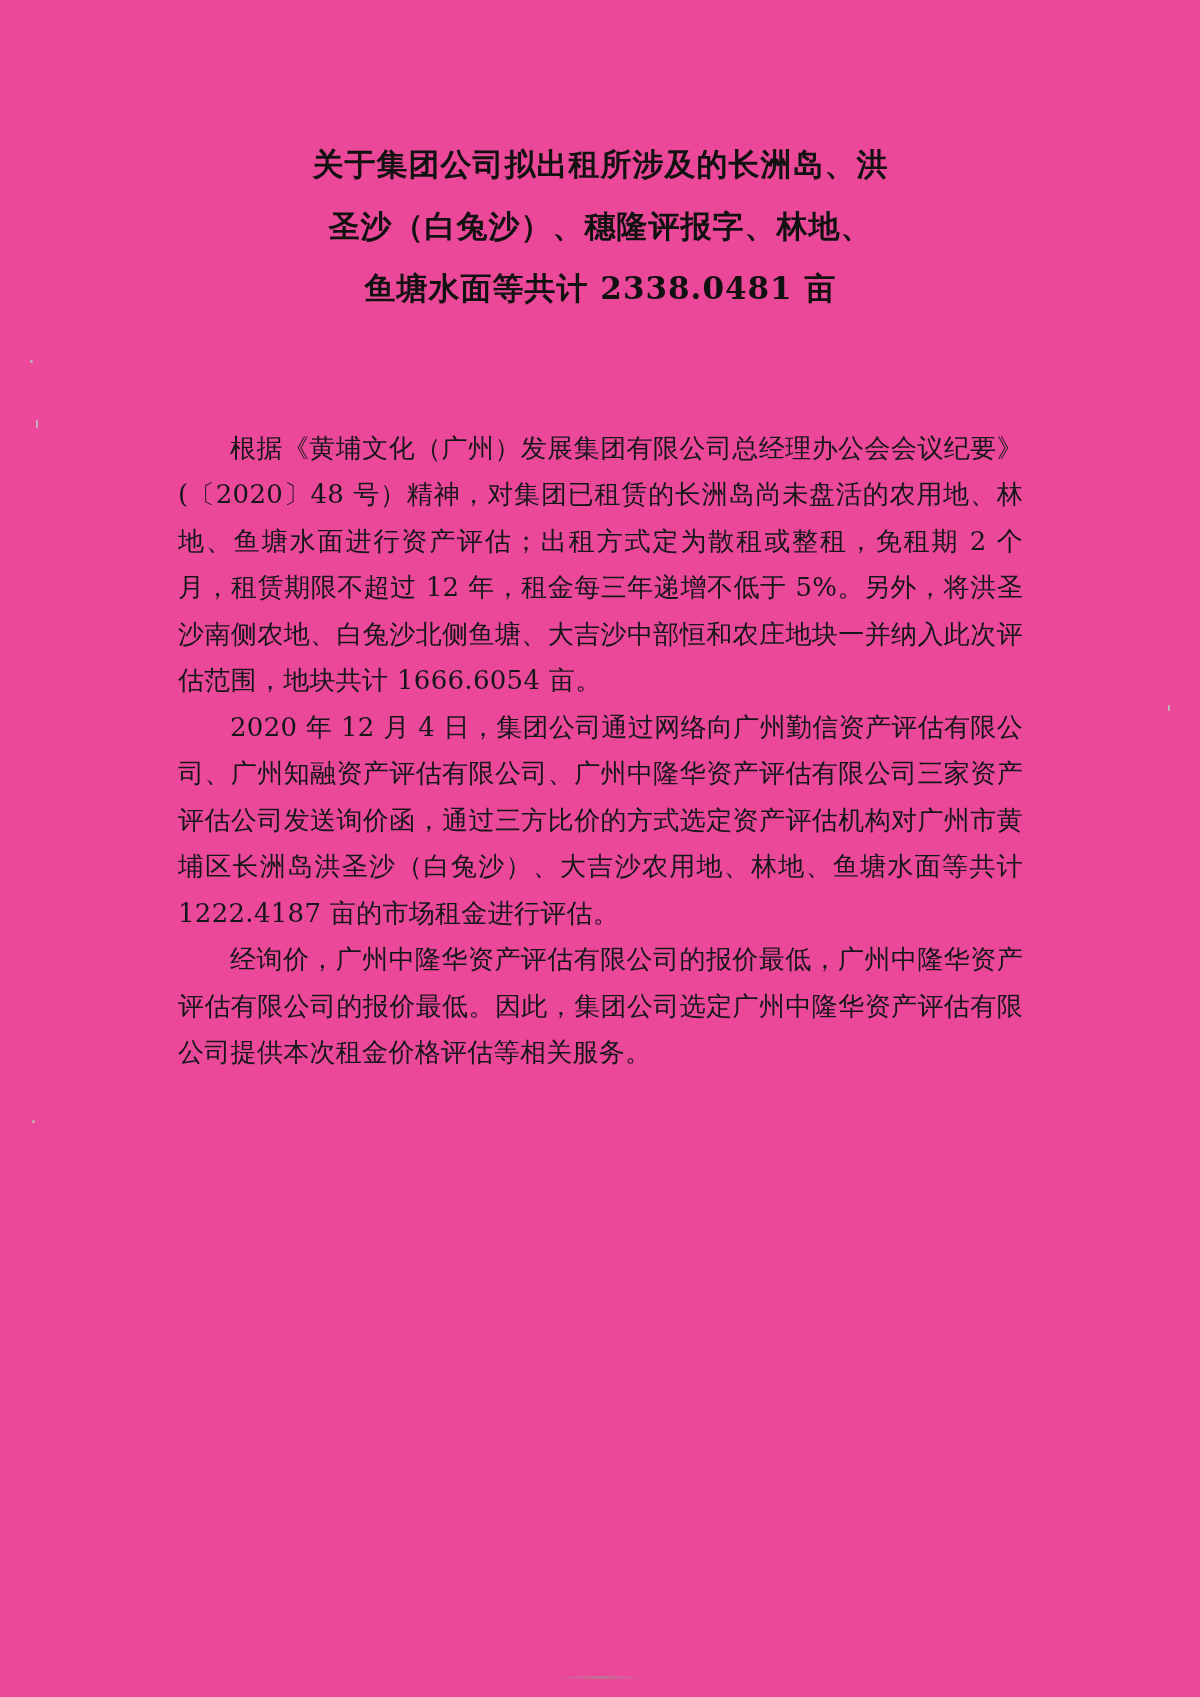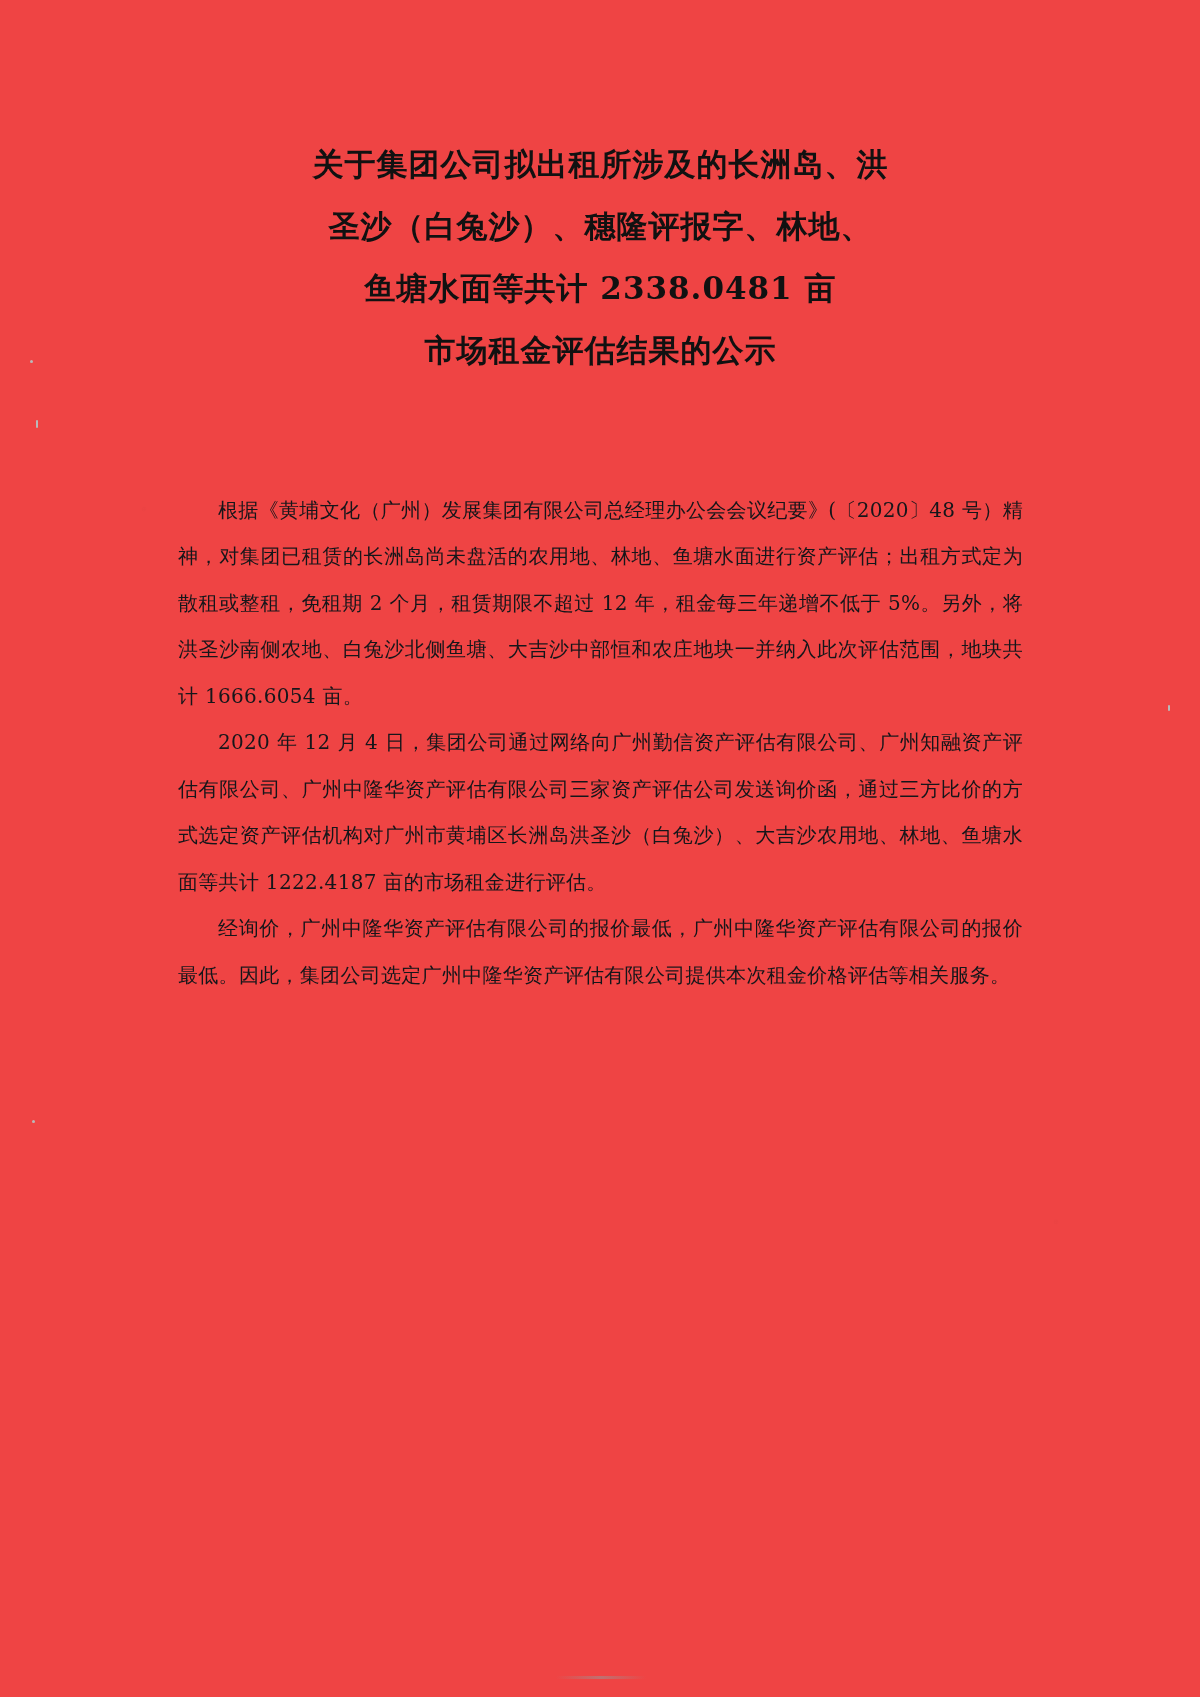--- a/index.html
+++ b/index.html
@@ -12,21 +12,21 @@
     height: 1697px;
     position: relative;
     font-family: "DejaVu Serif", "Liberation Serif", serif;
     color: #1a1a1a;
     overflow: hidden;
   }
   
   .page {
     position: absolute;
     inset: 0;
-    background: #ef4444;
+    background: #ec4899;
   }
   .scan-noise {
     position: absolute;
     inset: 0;
     pointer-events: none;
     background:
       radial-gradient(circle at 12% 30%, rgba(0,0,0,0.012) 0 2px, transparent 3px),
       radial-gradient(circle at 88% 72%, rgba(0,0,0,0.012) 0 2px, transparent 3px);
   }
   .content {
@@ -43,21 +43,21 @@
     text-align: center;
     letter-spacing: 1px;
     color: #111;
   }
   .doc-title .line {
     display: block;
     white-space: nowrap;
   }
   .body-text {
     margin-top: 106px;
-    font-size: 20px;
+    font-size: 26px;
     line-height: 46.5px;
     text-align: justify;
     text-justify: inter-ideograph;
     color: #15161a;
     letter-spacing: 0.3px;
   }
   .para {
     text-indent: 2em;
     margin: 0 0 0 0;
   }
@@ -92,21 +92,20 @@
   <span class="speck s2"></span>
   <span class="speck s3"></span>
   <span class="speck s4"></span>
 
   <div class="content">
 
     <h1 class="doc-title">
       <span class="line">关于集团公司拟出租所涉及的长洲岛、洪</span>
       <span class="line">圣沙（白兔沙）、穗隆评报字、林地、</span>
       <span class="line">鱼塘水面等共计 2338.0481 亩</span>
-      <span class="line">市场租金评估结果的公示</span>
     </h1>
 
     <div class="body-text">
       <p class="para">根据《黄埔文化（广州）发展集团有限公司总经理办公会会议纪要》(〔2020〕48 号）精神，对集团已租赁的长洲岛尚未盘活的农用地、林地、鱼塘水面进行资产评估；出租方式定为散租或整租，免租期 2 个月，租赁期限不超过 12 年，租金每三年递增不低于 5%。另外，将洪圣沙南侧农地、白兔沙北侧鱼塘、大吉沙中部恒和农庄地块一并纳入此次评估范围，地块共计 1666.6054 亩。</p>
       <p class="para">2020 年 12 月 4 日，集团公司通过网络向广州勤信资产评估有限公司、广州知融资产评估有限公司、广州中隆华资产评估有限公司三家资产评估公司发送询价函，通过三方比价的方式选定资产评估机构对广州市黄埔区长洲岛洪圣沙（白兔沙）、大吉沙农用地、林地、鱼塘水面等共计 1222.4187 亩的市场租金进行评估。</p>
       <p class="para">经询价，广州中隆华资产评估有限公司的报价最低，广州中隆华资产评估有限公司的报价最低。因此，集团公司选定广州中隆华资产评估有限公司提供本次租金价格评估等相关服务。</p>
     </div>
 
   </div>
 

